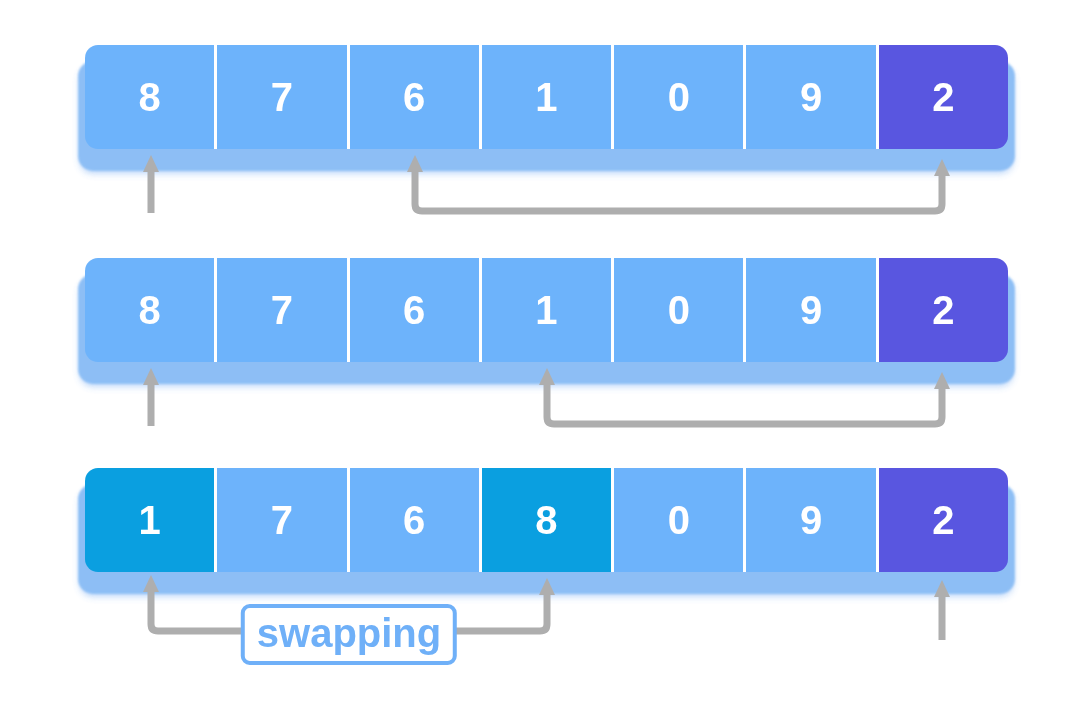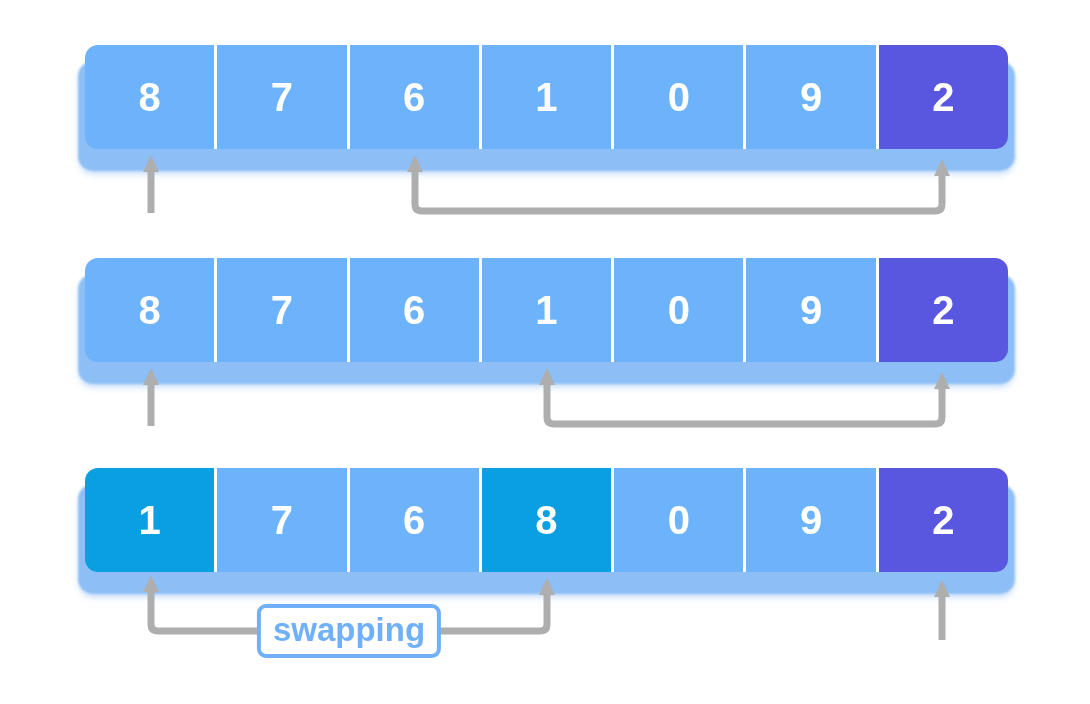--- a/index.html
+++ b/index.html
@@ -79,21 +79,21 @@
 
   .swap-label {
     position: absolute;
     left: 264px;
     top: 136px;
     transform: translateX(-50%);
     background: #ffffff;
     border: 4px solid var(--label_blue, #6fb0f8);
     border-radius: 9px;
     color: var(--label_blue, #6fb0f8);
-    font-size: 33px;
+    font-size: 40px;
     font-weight: bold;
     line-height: 1;
     padding: 5px 12px 8px 12px;
     z-index: 3;
   }
 </style>
 </head>
 <body>
 
 <div class="stage">

